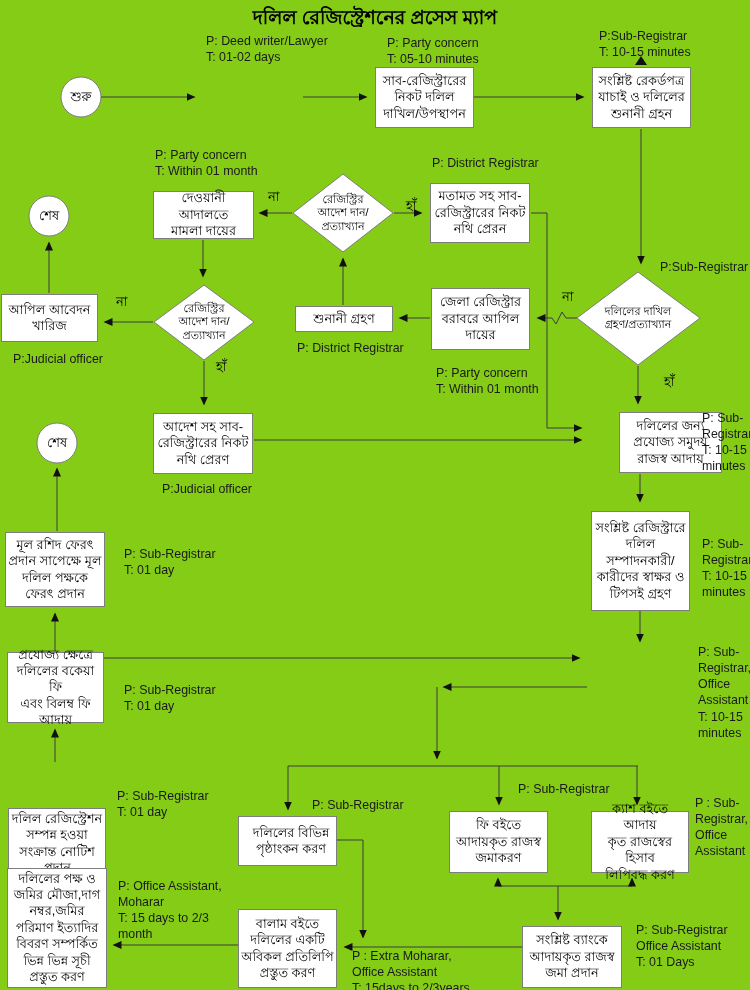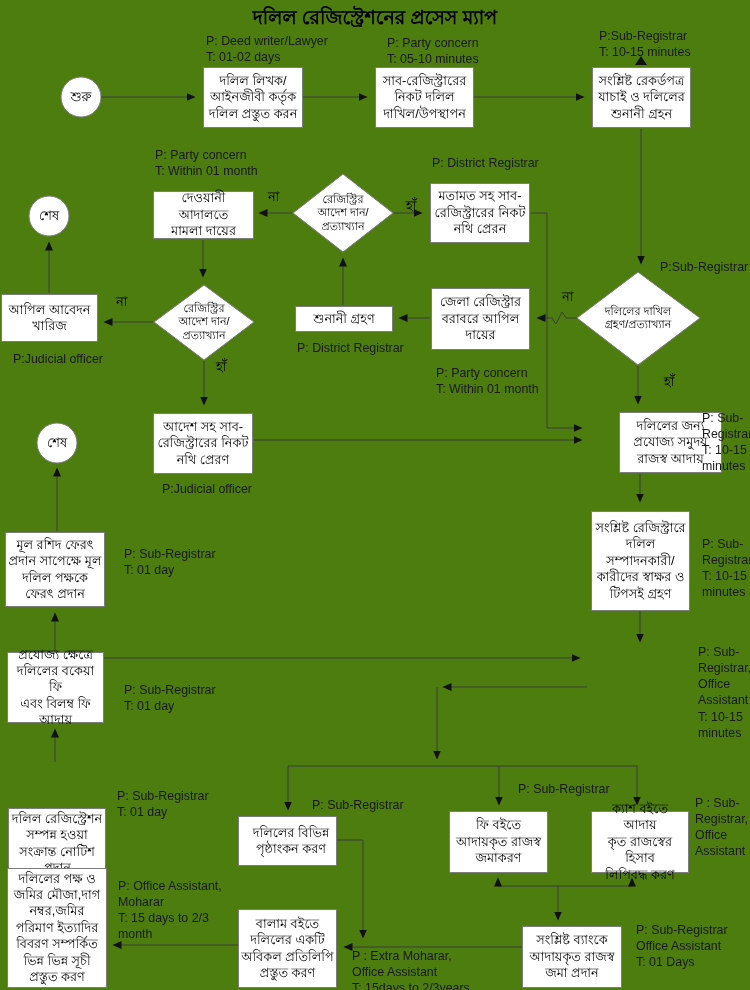--- a/index.html
+++ b/index.html
@@ -1,16 +1,16 @@
 <!DOCTYPE html>
 <html><head>
 <meta charset="utf-8">
 <style>
   html,body{margin:0;padding:0;background:#fff;}
-  .canvas{position:relative;width:750px;height:990px;background:#4d7c0f;
+  .canvas{position:relative;width:750px;height:990px;background:#84cc16;
     font-family:"Liberation Sans",sans-serif;color:#000;overflow:hidden;}
   .title{position:absolute;top:3px;left:0;width:100%;text-align:center;
     font-weight:bold;font-size:19px;}
   svg.wires{position:absolute;left:0;top:0;width:750px;height:990px;}
   .box{position:absolute;border:1px solid #7d7d7d;background:#fff;box-sizing:border-box;
     display:flex;align-items:center;justify-content:center;text-align:center;
     font-size:12.8px;line-height:1.28;white-space:pre-line;padding:2px;}
   .dlabel,.clabel{position:absolute;display:flex;align-items:center;justify-content:center;
     text-align:center;font-size:11px;line-height:1.22;white-space:pre-line;}
   .clabel{font-size:13px;}
@@ -76,23 +76,20 @@
       <path d="M238,945 H114" marker-end="url(#ah)"></path>
     </g>
   </svg>
 
   <div class="title">দলিল রেজিস্ট্রেশনের প্রসেস ম্যাপ</div>
 
   <div class="clabel" style="left:61px;top:77px;width:40px;height:40px;">শুরু</div>
   <div class="clabel" style="left:29px;top:196px;width:40px;height:40px;">শেষ</div>
   <div class="clabel" style="left:37px;top:423px;width:40px;height:40px;">শেষ</div>
 
-  <div class="box" style="left:203px;top:67px;width:100px;height:61px;">দলিল লিখক/
-আইনজীবী কর্তৃক
-দলিল প্রস্তুত করন</div>
   <div class="box" style="left:375px;top:67px;width:99px;height:61px;">সাব-রেজিস্ট্রারের
 নিকট দলিল
 দাখিল/উপস্থাপন</div>
   <div class="box" style="left:592px;top:67px;width:99px;height:61px;">সংশ্লিষ্ট রেকর্ডপত্র
 যাচাই ও দলিলের
 শুনানী গ্রহন</div>
   <div class="box" style="left:153px;top:191px;width:101px;height:48px;">দেওয়ানী আদালতে
 মামলা দায়ের</div>
   <div class="box" style="left:430px;top:183px;width:100px;height:60px;">মতামত সহ সাব-
 রেজিস্ট্রারের নিকট

